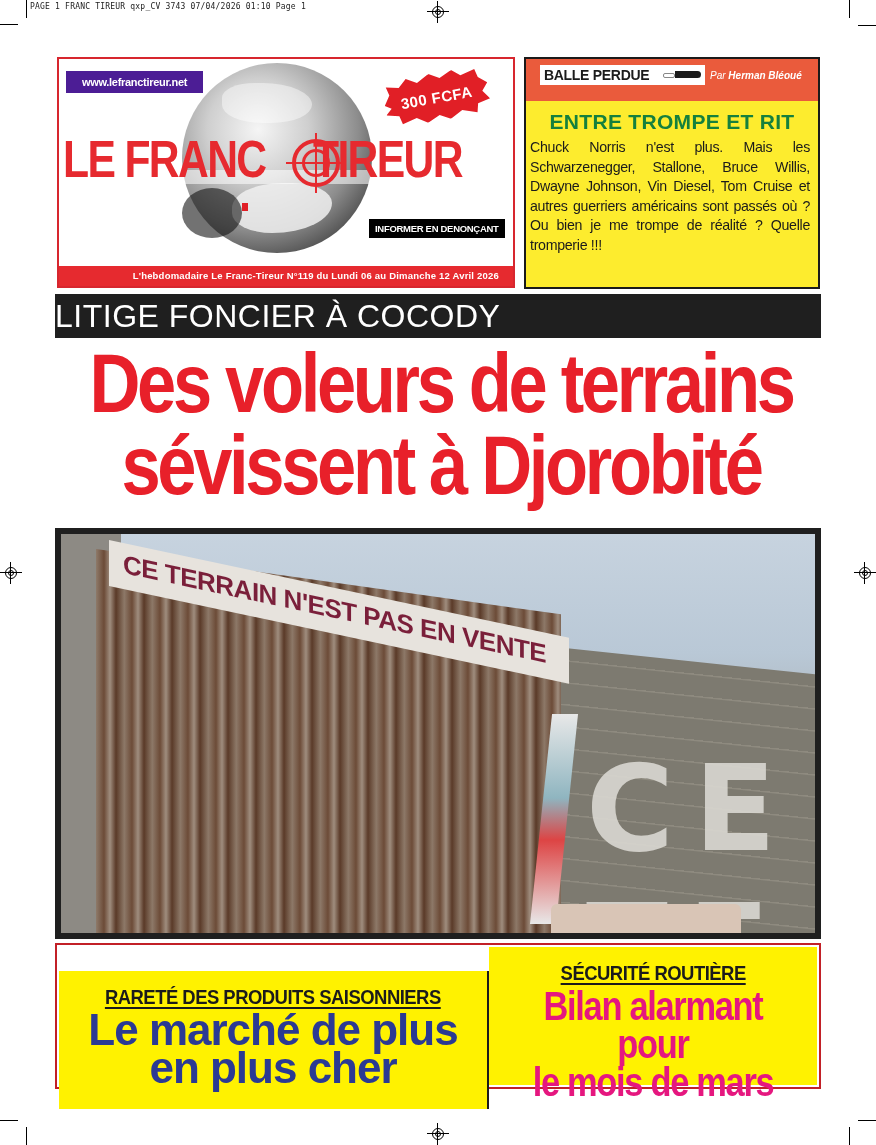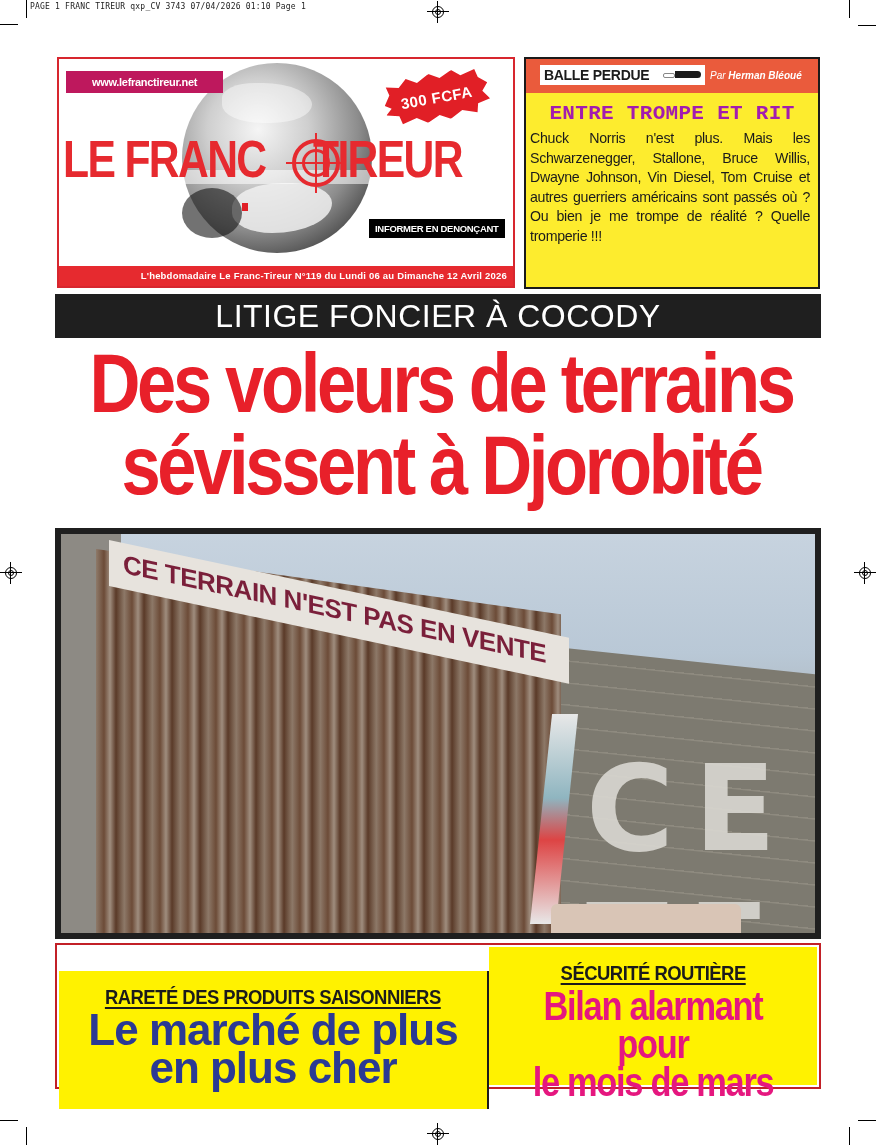--- a/index.html
+++ b/index.html
@@ -10,56 +10,56 @@
   .slug { position: absolute; left: 30px; top: 2px; font-size: 8px; font-family: "DejaVu Sans Mono", monospace; color: #222; letter-spacing: 0.2px; }
   .crop-line { position: absolute; background: #000; }
   .reg-mark { position: absolute; width: 22px; height: 22px; }
   .reg-mark::before { content: ""; position: absolute; left: 10px; top: 0; width: 1px; height: 22px; background: #000; }
   .reg-mark::after { content: ""; position: absolute; left: 0; top: 10px; width: 22px; height: 1px; background: #000; }
   .reg-mark .ring { position: absolute; left: 5px; top: 5px; width: 12px; height: 12px; border: 1.5px solid #000; border-radius: 50%; }
   .reg-mark .dot { position: absolute; left: 8px; top: 8px; width: 6px; height: 6px; border: 1px solid #000; border-radius: 50%; }
 
   
   .masthead { position: absolute; left: 57px; top: 57px; width: 458px; height: 231px; border: 2px solid #d7262e; background: #fff; overflow: hidden; }
-  .url-badge { position: absolute; left: 7px; top: 12px; background: #be185d; color: #fff; font-size: 11px; font-weight: bold; padding: 5px 26px; letter-spacing: -0.3px; }
+  .url-badge { position: absolute; left: 7px; top: 12px; background: #4c1d95; color: #fff; font-size: 11px; font-weight: bold; padding: 5px 16px; letter-spacing: -0.3px; }
   .globe { position: absolute; left: 123px; top: 4px; width: 190px; height: 190px; border-radius: 50%;
     background: radial-gradient(circle at 40% 35%, #f5f5f5 0%, #cfcfcf 30%, #8c8c8c 60%, #2e2e2e 90%); }
   .globe .land1 { position: absolute; left: 40px; top: 20px; width: 90px; height: 40px; background: rgba(255,255,255,0.45); border-radius: 40% 60% 50% 50%; }
   .globe .land2 { position: absolute; left: 50px; top: 120px; width: 100px; height: 50px; background: rgba(240,240,240,0.85); border-radius: 50% 40% 60% 40%; }
   .globe .dark { position: absolute; left: 0; top: 125px; width: 60px; height: 50px; background: rgba(20,20,20,0.6); border-radius: 50%; }
   .globe .pin { position: absolute; left: 60px; top: 140px; width: 6px; height: 8px; background: #e11f26; }
   .logo-band { position: absolute; left: 0; top: 71px; width: 100%; height: 64px; }
   .logo-band .white-strip { position: absolute; left: 0; top: 40px; width: 100%; height: 14px; background: rgba(255,255,255,0.55); }
   .logo-text { position: absolute; left: 4px; top: 74px; font-size: 52px; font-weight: bold; color: #e62a2f; letter-spacing: -2px; line-height: 1; transform: scaleX(0.82); transform-origin: left top; white-space: nowrap; font-family: "Liberation Sans", sans-serif; }
   .logo-text .gap { display: inline-block; width: 58px; }
   .crosshair { position: absolute; left: 233px; top: 80px; width: 48px; height: 48px; }
   .crosshair .r1 { position: absolute; left: 0; top: 0; width: 48px; height: 48px; border: 4px solid #e62a2f; border-radius: 50%; }
   .crosshair .r2 { position: absolute; left: 10px; top: 10px; width: 28px; height: 28px; border: 3px solid #e62a2f; border-radius: 50%; }
   .crosshair .h { position: absolute; left: -6px; top: 23px; width: 60px; height: 2px; background: #e62a2f; }
   .crosshair .v { position: absolute; left: 23px; top: -6px; width: 2px; height: 60px; background: #e62a2f; }
   .price-burst { position: absolute; left: 325px; top: 14px; width: 105px; height: 48px; background: #e11f26;
     clip-path: polygon(0% 50%, 6% 30%, 4% 12%, 16% 18%, 24% 2%, 34% 14%, 46% 0%, 56% 12%, 68% 0%, 76% 14%, 90% 6%, 92% 24%, 100% 38%, 94% 54%, 100% 72%, 88% 78%, 86% 96%, 72% 86%, 60% 100%, 50% 88%, 38% 100%, 28% 86%, 14% 94%, 12% 76%, 0% 70%, 6% 58%);
     display: flex; align-items: center; justify-content: center; transform: rotate(-10deg); }
   .price-burst span { color: #fff; font-weight: bold; font-size: 15px; letter-spacing: 0.5px; }
   .motto { position: absolute; left: 310px; top: 160px; background: #000; color: #fff; font-size: 9.5px; font-weight: bold; padding: 4px 6px; letter-spacing: -0.3px; }
-  .issue-bar { position: absolute; left: 0; bottom: 0; width: 100%; height: 20px; background: #e62a2f; color: #fff; font-size: 9.5px; font-weight: bold; text-align: right; padding: 4px 6px 0 0; letter-spacing: 0.2px; }
+  .issue-bar { position: absolute; left: 0; bottom: 0; width: 100%; height: 20px; background: #e62a2f; color: #fff; font-size: 9.5px; font-weight: bold; text-align: right; padding: 4px 14px 0 0; letter-spacing: 0.2px; }
 
   
   .column-box { position: absolute; left: 524px; top: 57px; width: 296px; height: 232px; border: 2px solid #1a1a1a; background: #fdec2e; }
-  .column-header { height: 34px; background: #ea5b3c; position: relative; }
+  .column-header { height: 42px; background: #ea5b3c; position: relative; }
   .column-tag { position: absolute; left: 14px; top: 6px; background: #fff; color: #1b1b1b; font-weight: bold; font-size: 14px; padding: 2px 4px; letter-spacing: -0.3px; width: 165px; height: 20px; }
   .column-tag .bullet { position: absolute; right: 4px; top: 6px; width: 26px; height: 7px; background: #1b1b1b; border-radius: 0 5px 5px 0; }
   .column-tag .bullet::before { content: ""; position: absolute; left: -12px; top: 2px; width: 10px; height: 3px; border: 1px solid #888; border-radius: 2px; }
   .column-byline { position: absolute; left: 184px; top: 11px; color: #fff; font-size: 10px; font-style: italic; }
   .column-byline b { font-weight: bold; }
-  .column-title { text-align: center; font-size: 21px; font-weight: bold; color: #a21caf; margin-top: 9px; letter-spacing: 0.3px; font-family: Liberation Mono, monospace; }
+  .column-title { text-align: center; font-size: 21px; font-weight: bold; color: #15803d; margin-top: 9px; letter-spacing: 0.3px; }
   .column-body { padding: 4px 8px 0 4px; font-size: 14.2px; line-height: 19.5px; color: #1b1b1b; text-align: justify; letter-spacing: -0.3px; }
 
   
-  .kicker { position: absolute; left: 55px; top: 294px; width: 766px; height: 44px; background: #1f1f1f; color: #fff; font-size: 32px; text-align: center; line-height: 44px; letter-spacing: 0.5px; }
+  .kicker { position: absolute; left: 55px; top: 294px; width: 766px; height: 44px; background: #1f1f1f; color: #fff; font-size: 32px; text-align: left; line-height: 44px; letter-spacing: 0.5px; }
   .headline { position: absolute; left: 58px; top: 342px; width: 766px; color: #e8202a; font-weight: bold; font-size: 84px; line-height: 82px; letter-spacing: -4px; text-align: center; transform: scaleX(0.84); transform-origin: left top; width: 912px; }
 
   
   .photo { position: absolute; left: 55px; top: 528px; width: 766px; height: 411px; background: #1f1f1f; padding: 6px; }
   .photo-inner { position: relative; width: 100%; height: 100%; overflow: hidden;
     background: linear-gradient(180deg, #c7d3df 0%, #b9c8d6 30%, #aeb8c0 45%, #7d7a74 60%, #6b6862 100%); }
   .wall-left { position: absolute; left: 0; top: 0; width: 60px; height: 100%; background: #8d8a84; }
   .gate { position: absolute; left: 35px; top: 15px; width: 465px; height: 395px; background:
     repeating-linear-gradient(90deg, #8e7a6a 0px, #6c4b37 8px, #9f8d7e 14px, #5a3a28 20px, #8b7665 28px); transform: skewY(8deg); transform-origin: left top; }
   .gate-sign { position: absolute; left: 48px; top: 6px; width: 460px; height: 46px; background: #e7e3dd; transform: skewY(12deg); transform-origin: left top; color: #7a1f3a; font-size: 26px; font-weight: bold; padding: 6px 0 0 14px; white-space: nowrap; letter-spacing: -0.5px; }

